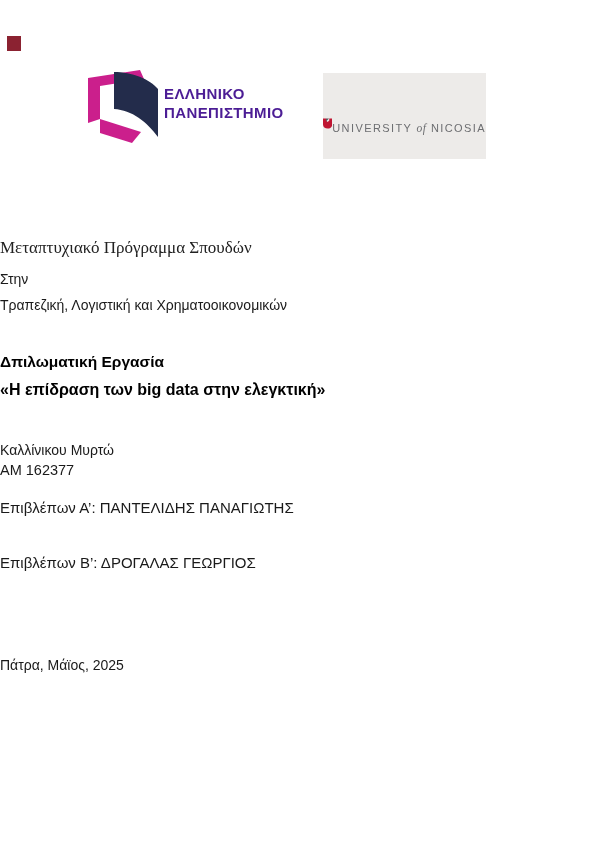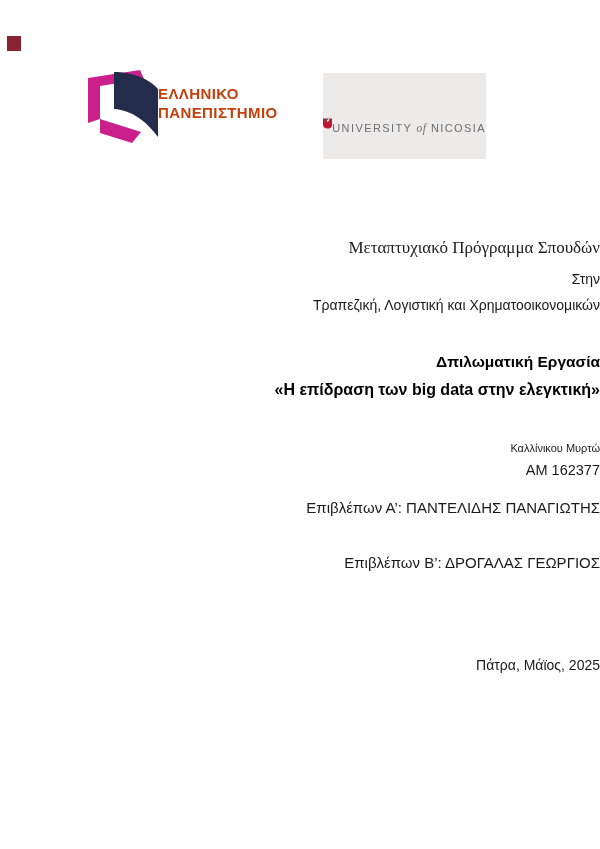--- a/index.html
+++ b/index.html
@@ -12,42 +12,42 @@
     color:#1a1a1a;
   }
   .abs{position:absolute;}
 
   
   #corner-marker{left:7px;top:36px;}
 
   
   #hou-logo{left:88px;top:70px;width:200px;height:78px;display:flex;align-items:flex-start;}
   #hou-book{width:70px;height:73px;flex:0 0 auto;}
-  #hou-text{margin-top:14px;
+  #hou-text{margin-left:6px;margin-top:14px;
     font-weight:bold;font-size:15px;line-height:19px;
-    letter-spacing:0.4px;color:#c2410c;white-space:nowrap;}
+    letter-spacing:0.4px;color:#4c1d95;white-space:nowrap;}
 
   
   #unic-box{left:323px;top:73px;width:163px;height:86px;
     background:#edebe9;display:flex;flex-direction:row;
     align-items:center;justify-content:flex-start;padding-top:15px;box-sizing:border-box;}
   #unic-shield{width:28px;height:31px;}
   #unic-text{margin-top:9px;font-size:11px;letter-spacing:1.4px;
     color:#6d6e71;white-space:nowrap;}
   #unic-text .of{font-family:"Liberation Serif",serif;font-style:italic;
     text-transform:none;letter-spacing:0.5px;font-size:11.5px;}
 
   
-  .line{position:absolute;left:0;width:600px;text-align:right;white-space:nowrap;}
+  .line{position:absolute;left:0;width:600px;text-align:left;white-space:nowrap;}
   #program-line{top:238px;font-family:"Liberation Serif",serif;font-size:17px;color:#222;}
   #in-line{top:271px;font-size:14px;}
   #department-line{top:297px;font-size:14px;}
   #thesis-type{top:353px;font-size:15.5px;font-weight:bold;color:#000;}
   #thesis-title{top:381px;font-size:16px;font-weight:bold;color:#000;}
-  #author-line{top:442px;font-size:11px;}
+  #author-line{top:442px;font-size:14px;}
   #student-id{top:462px;font-size:14.5px;}
   #supervisor-a{top:499px;font-size:15px;}
   #supervisor-b{top:554px;font-size:15px;}
   #place-date{top:657px;font-size:14px;}
 </style>
 </head>
 <body>
 
 <svg id="corner-marker" class="abs" width="14" height="15">
   <rect x="0" y="0" width="14" height="15" fill="#8b2231"></rect>

